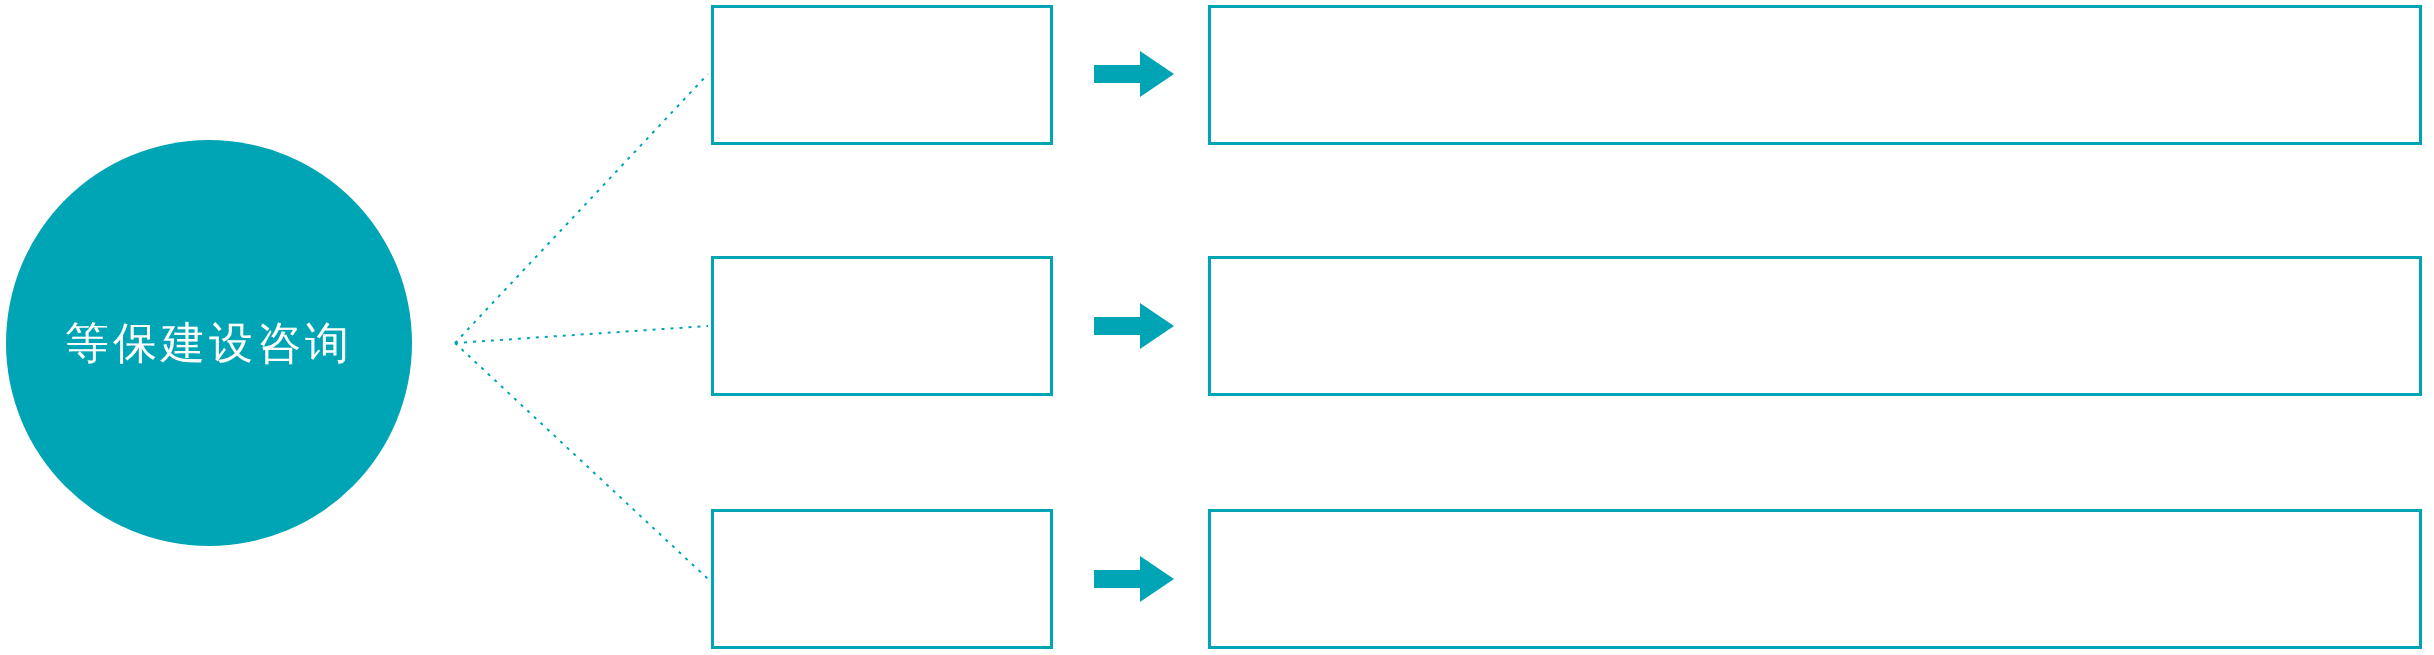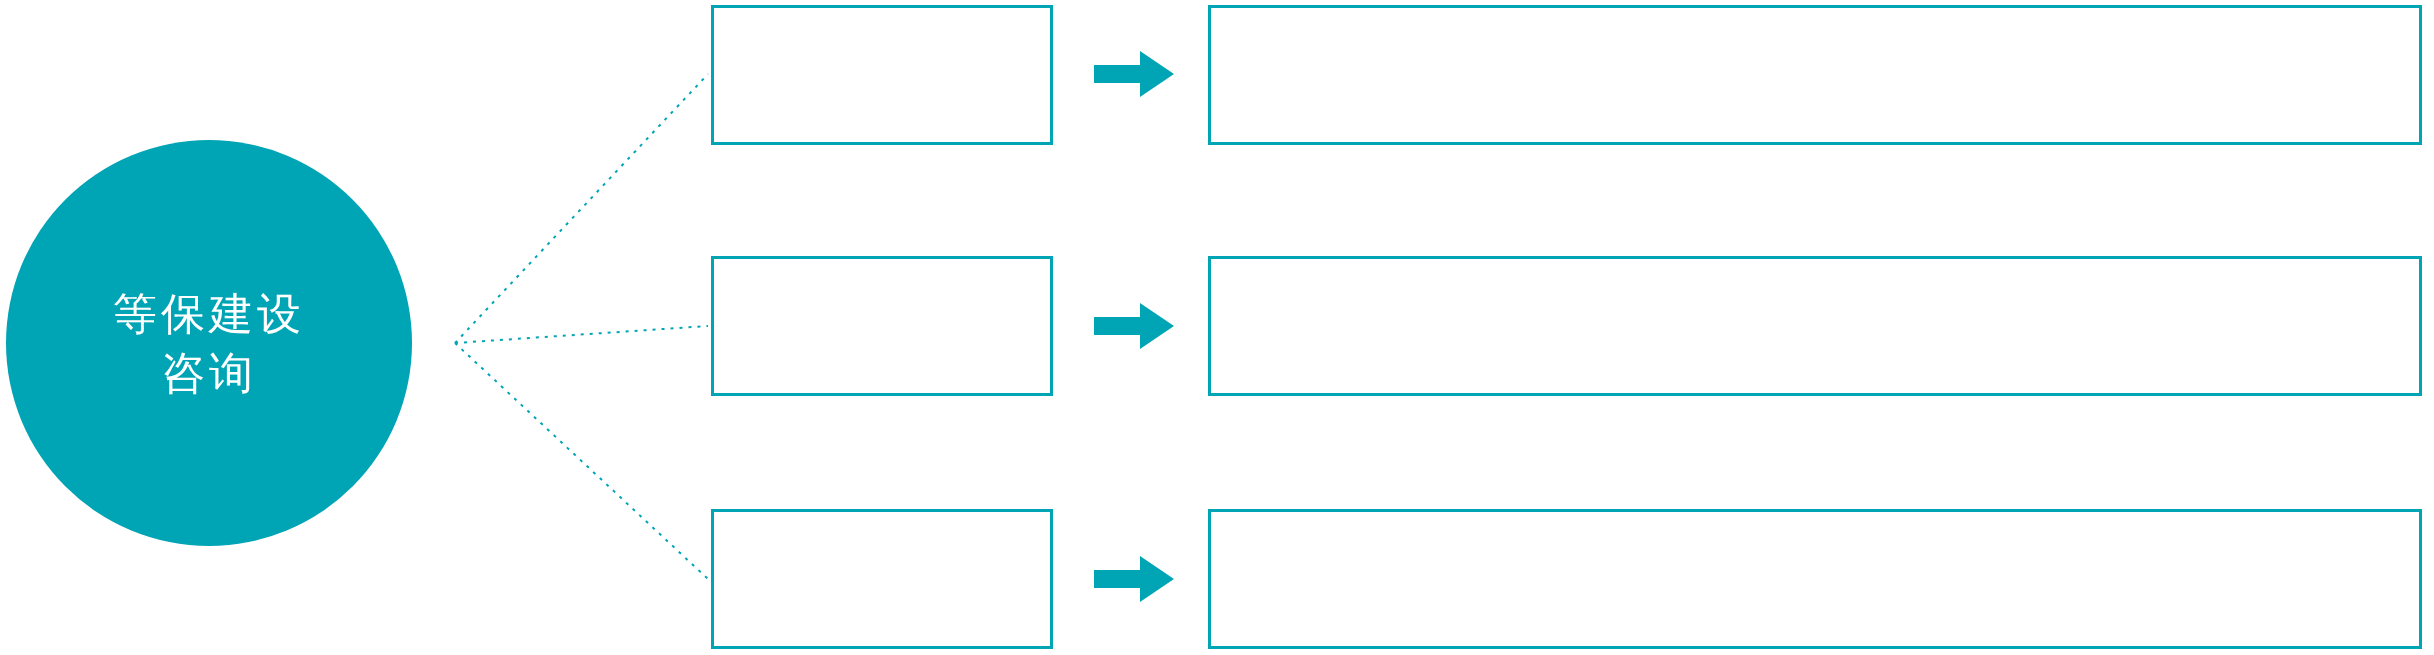--- a/index.html
+++ b/index.html
@@ -17,21 +17,21 @@
   }
   .root-circle {
     position: absolute;
     left: 6px;
     top: 140px;
     width: 406px;
     height: 406px;
     border-radius: 50%;
     background: var(--accent, #00A5B5);
     display: flex;
-    flex-direction: column;
+    flex-direction: row;
     align-items: center;
     justify-content: center;
     text-align: center;
   }
   .root-circle .label-line {
     color: #ffffff;
     font-size: 44px;
     line-height: 1.35;
     letter-spacing: 4px;
   }

